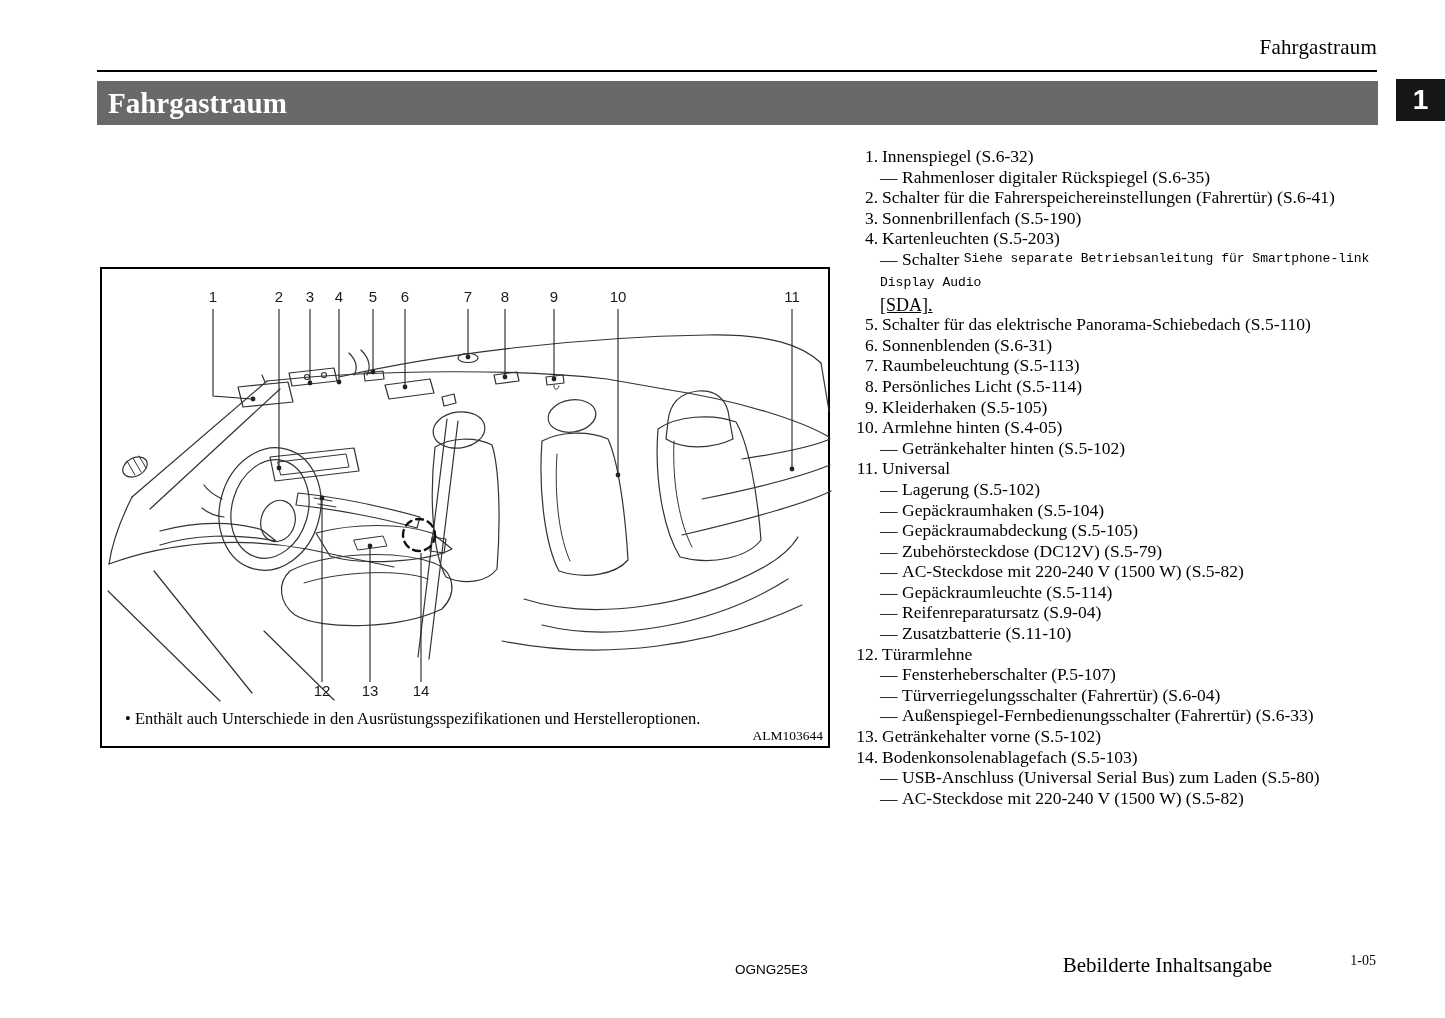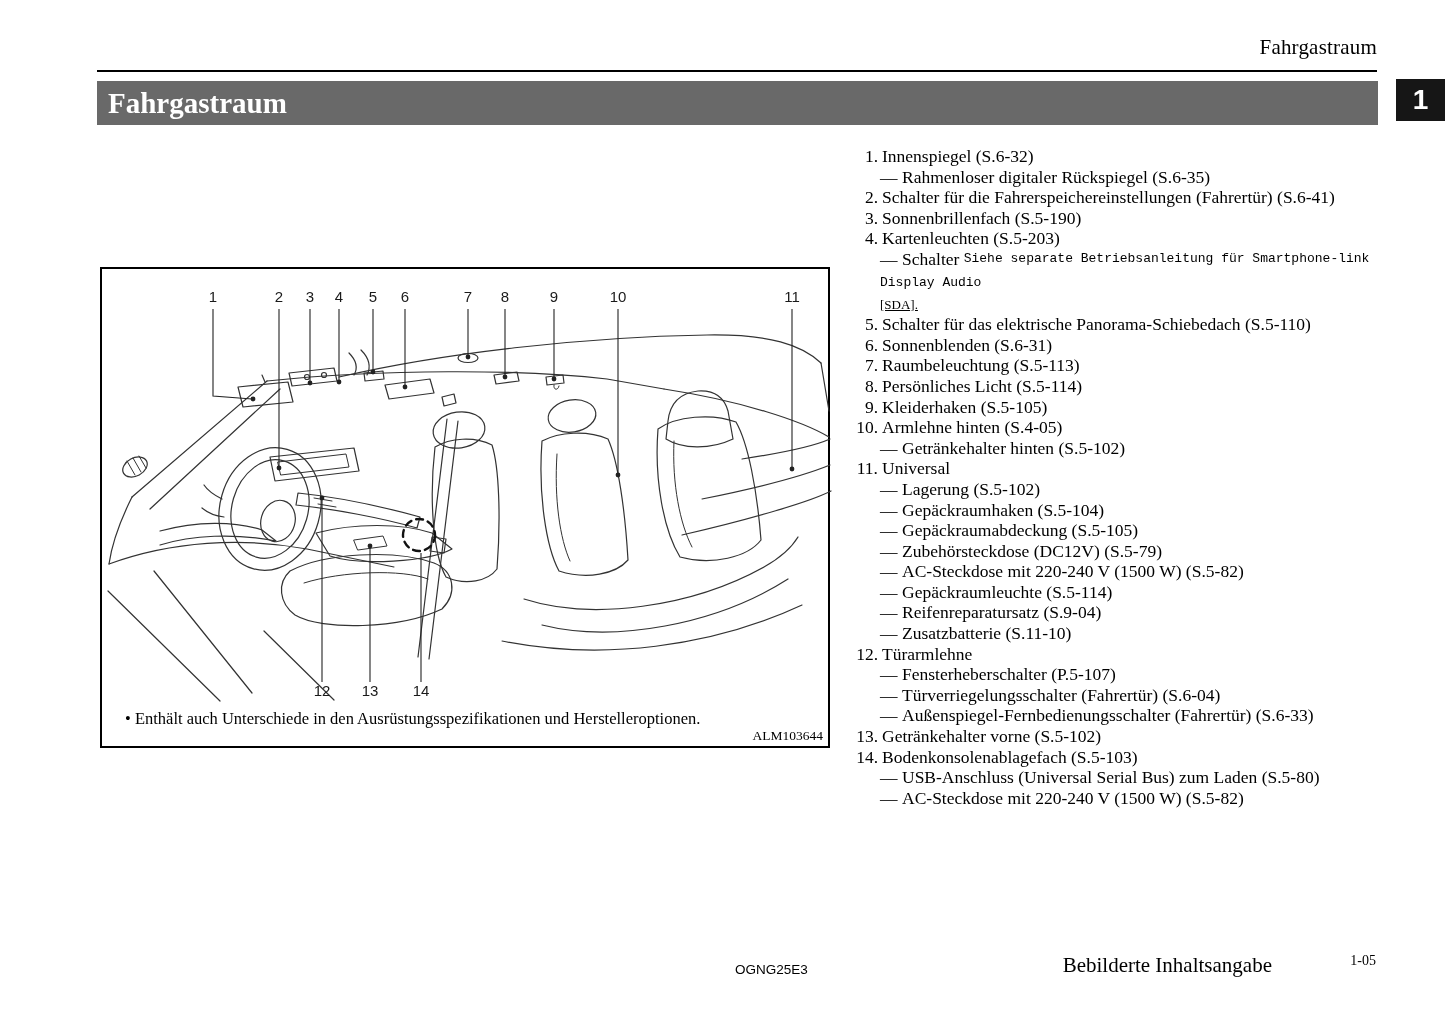--- a/index.html
+++ b/index.html
@@ -17,21 +17,21 @@
   .callout{font-family:"Liberation Sans",sans-serif;font-size:15px;fill:#1a1a1a;text-anchor:middle;}
   .fig-caption{position:absolute;left:23px;top:440px;font-size:16.5px;white-space:nowrap;}
   .fig-code{position:absolute;right:5px;top:459px;font-size:13.5px;}
   .list{position:absolute;left:852px;top:146px;width:540px;font-size:17.5px;line-height:20.6px;}
   .row.main{display:flex;}
   .row .num{flex:0 0 26px;text-align:right;margin-right:4px;}
   .row.sub{padding-left:28px;}
   .row .dash{display:inline-block;width:22px;}
   .row.gap{margin-top:6px;}
   .small{font-size:13px;position:relative;top:-3px;font-family:Liberation Mono, monospace;}
-  .small2{display:block;font-size:13px;line-height:18px;text-decoration:underline;}
+  .small2{display:block;font-size:18px;line-height:18px;text-decoration:underline;}
   .footer-code{position:absolute;left:735px;top:962px;font-family:"Liberation Sans",sans-serif;font-size:13.5px;}
   .footer-section{position:absolute;right:173px;top:953px;font-size:21px;}
   .footer-page{position:absolute;right:69px;top:953px;font-size:14px;}
 </style>
 </head>
 <body>
 
 <div class="page">
 
   <div class="running-head">Fahrgastraum</div>

